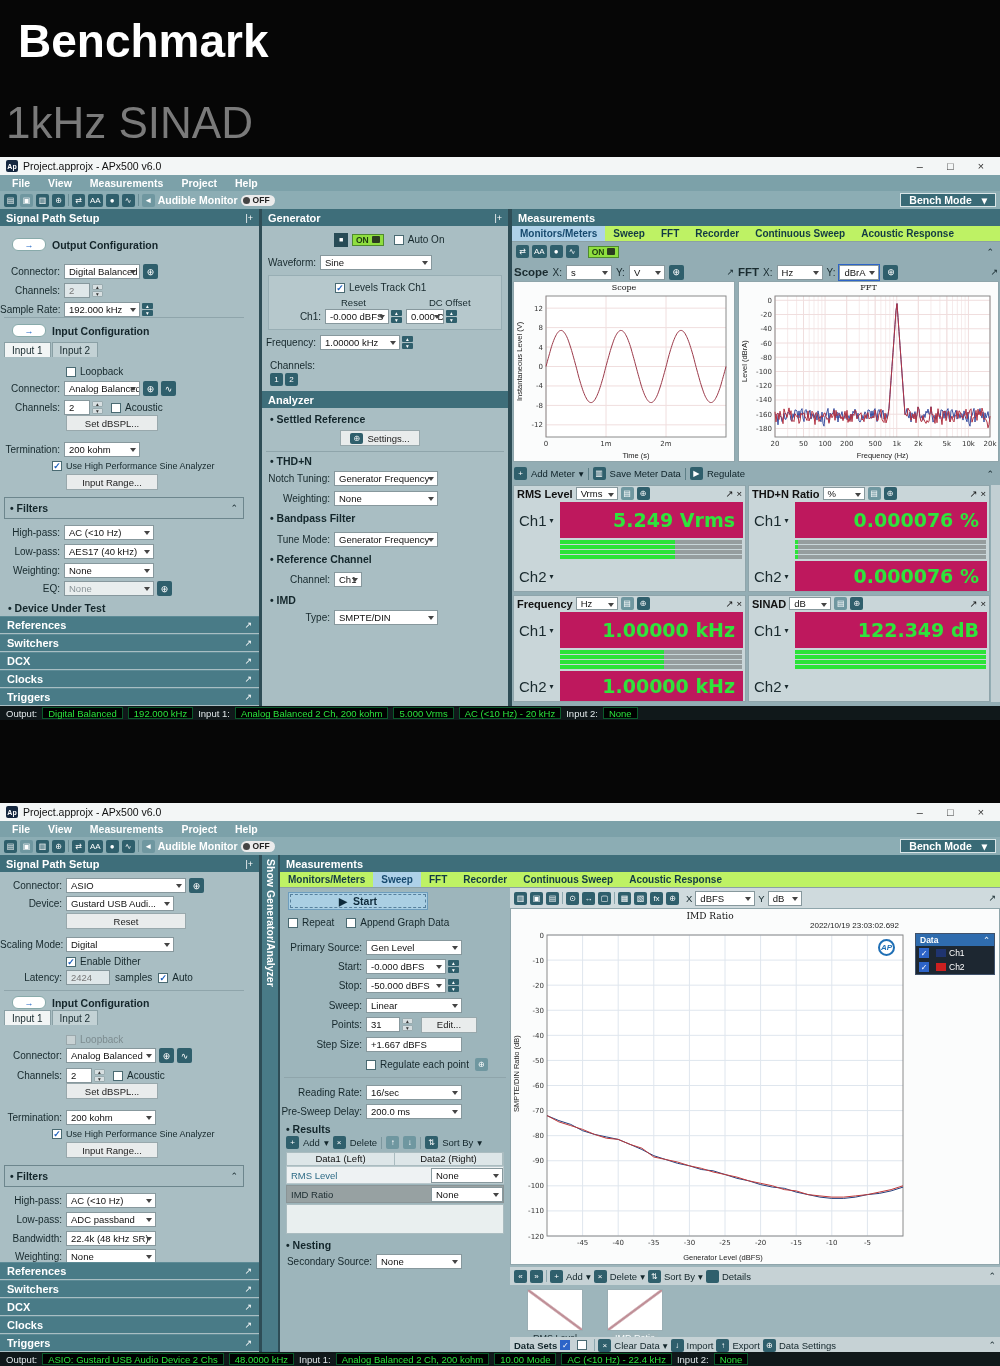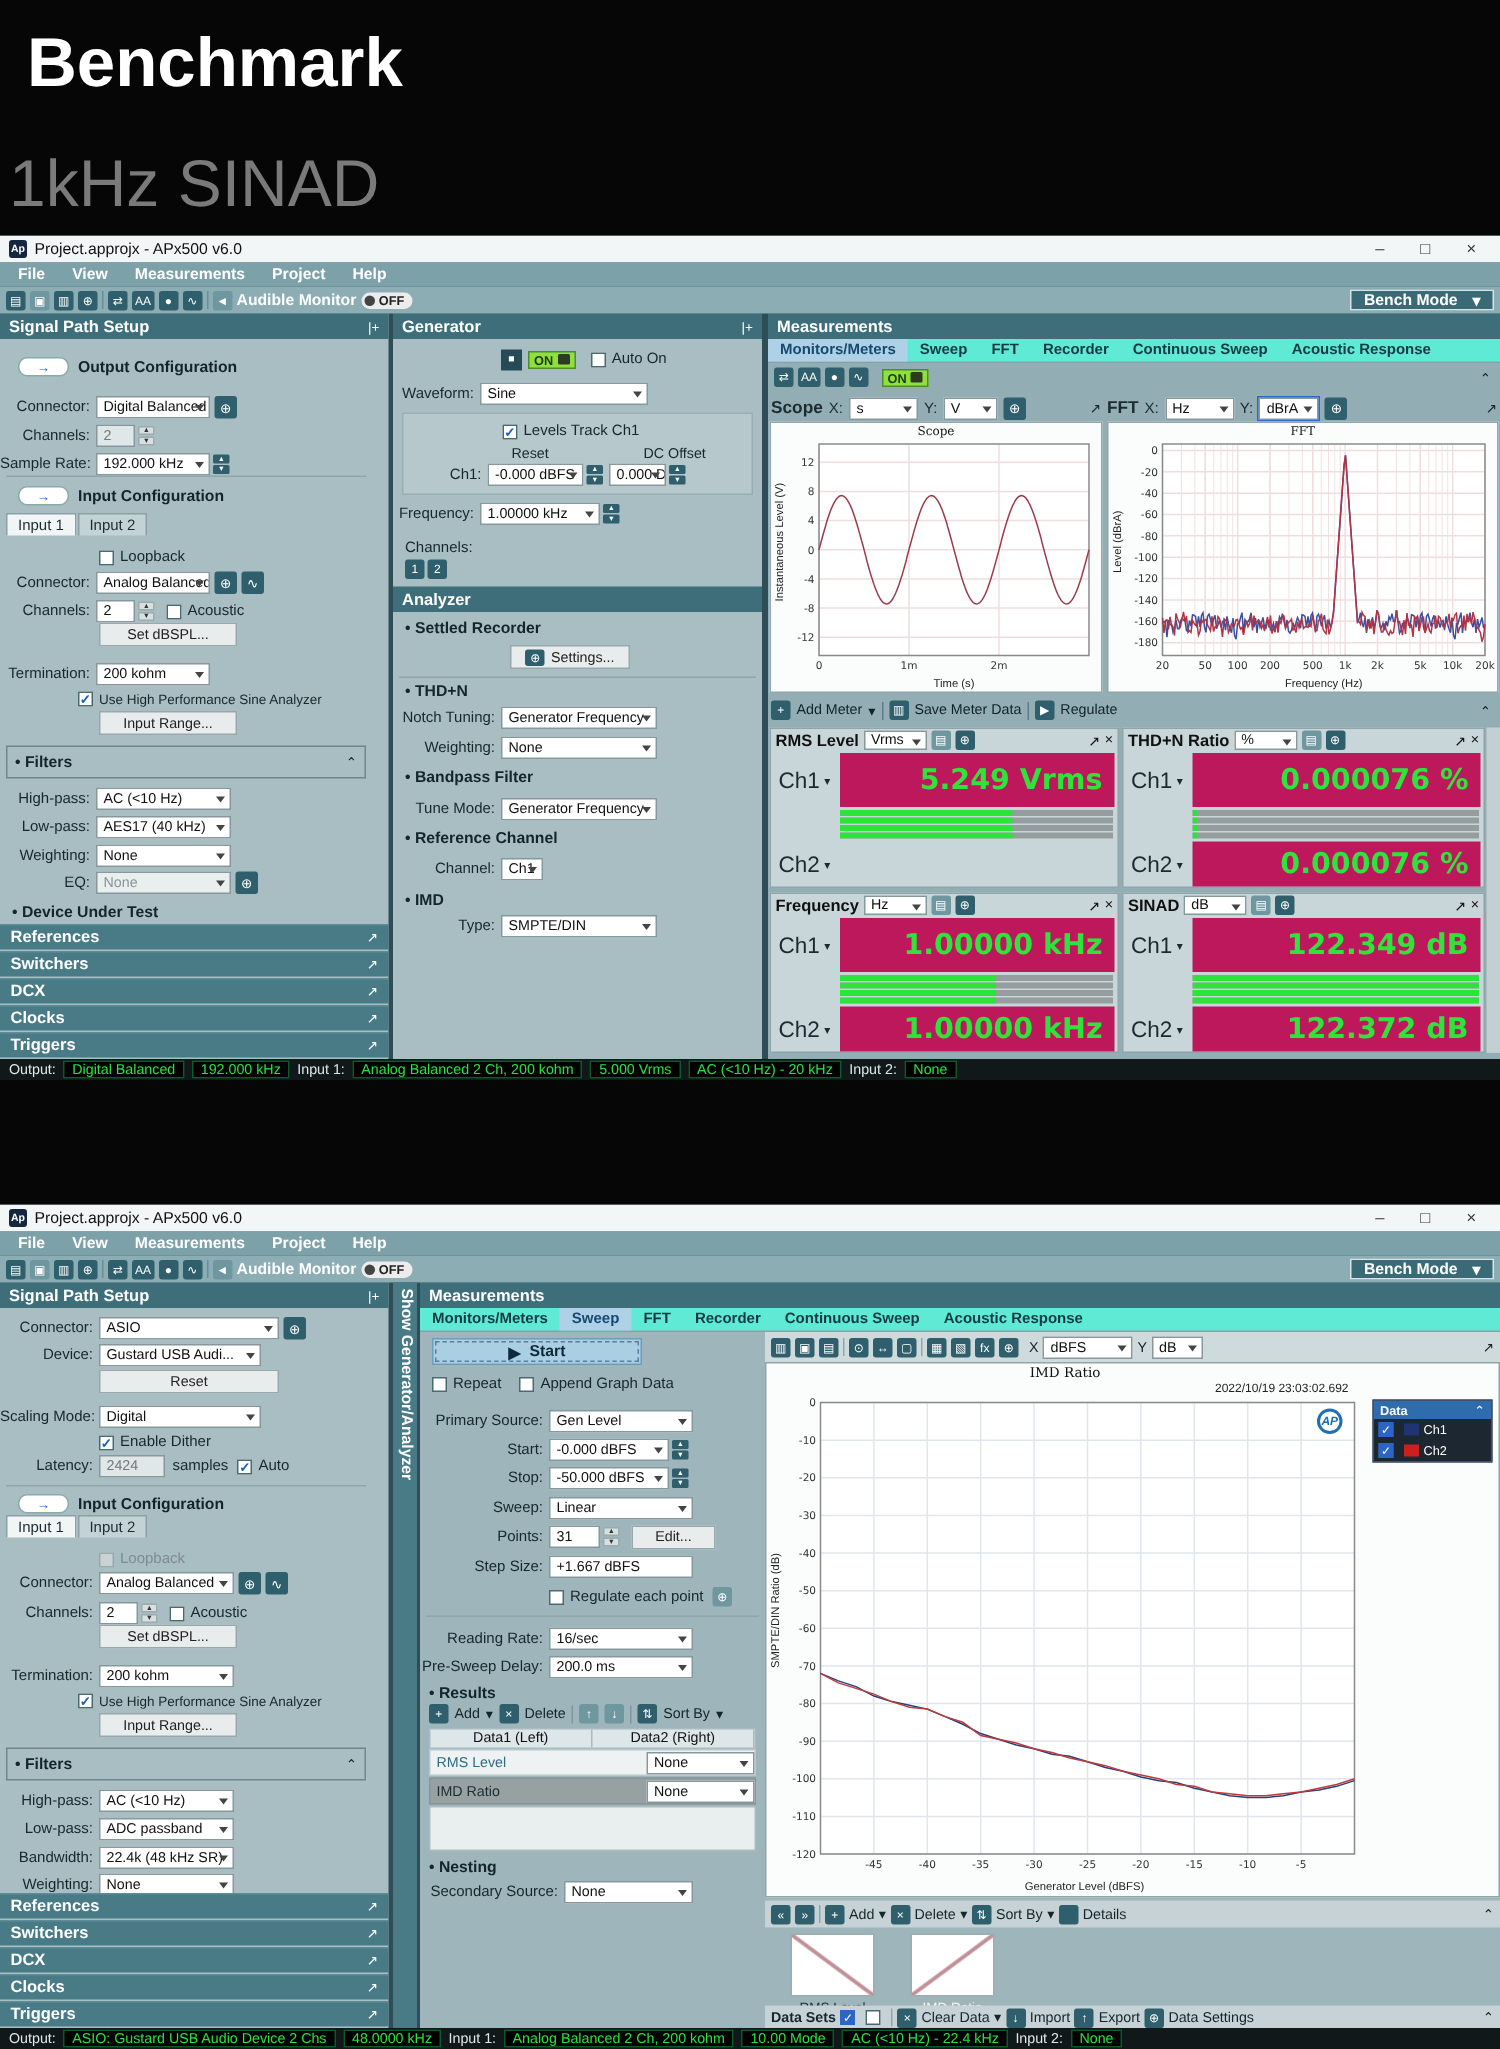--- a/index.html
+++ b/index.html
@@ -41,21 +41,21 @@
 .chk.bl:after{content:"✓";color:#fff;font-size:8px}
 .chk.dis{background:#c8d2d4;border-color:#9aa8ac}
 .btn{position:absolute;background:#e9ecec;border:1px solid #98a8ac;font-size:9.5px;color:#222;display:flex;align-items:center;justify-content:center}
 .secbar{position:absolute;left:0;width:259px;height:17px;background:#497b87;border-top:1px solid #5d8b96;color:#fff;font-weight:700;font-size:11px;display:flex;align-items:center;padding:0 7px}
 .seclab{font-size:10.5px;font-weight:700;color:#14252a}
 .dotlab:before{content:"• "}
 .arrowico{width:34px;height:13px;background:#fff;border:1px solid #8aa;border-radius:6px;display:flex;align-items:center;justify-content:center;color:#1b62c4;font-weight:700;font-size:9px;margin-right:6px;flex:0 0 auto}
 .tab{background:#c3d2d5;border:1px solid #8aa0a5;border-bottom:none;display:flex;align-items:center;padding:0 7px;margin-right:1px;color:#1a2c30;font-size:10px;height:15px}
 .tab.sel{background:#f2f5f5}
 .tabs{position:absolute;display:flex}
-.mtabs{position:absolute;display:flex;height:16px;background:#5eead4;border-bottom:1px solid #8aa0a5}
+.mtabs{position:absolute;display:flex;height:16px;background:#bef264;border-bottom:1px solid #8aa0a5}
 .mtab{display:flex;align-items:center;padding:0 8px;color:#123a44;font-weight:700;font-size:10px}
 .mtab.sel{background:#aed1e8;color:#174a6e}
 .ir{position:absolute;display:flex;align-items:center;gap:3px}
 .onsw{display:flex;align-items:center;gap:3px;background:#8fdf3f;border:1px solid #4e8a2f;height:12px;padding:0 3px;font-size:8.5px;font-weight:700;color:#1c3a10}
 .onknob{width:8px;height:7px;background:#2c3c20;border-radius:1px}
 .stopbtn{width:14px;height:14px;background:#274b56;color:#fff;font-size:7px;display:flex;align-items:center;justify-content:center}
 .inset{position:absolute;background:#b6c8cc;border:1px solid #98aeb4}
 .chartbox{position:absolute;background:#fbfcfc;border:1px solid #8fa5ab}
 .chartbox>div{z-index:2}
 .chartbox svg{display:block}
@@ -315,21 +315,21 @@
       <div class="fr" style="left:8px;top:149px">
           <span>Channels:</span>
         </div>
       <div class="fr" style="left:8px;top:163px">
           <span class="ti">1</span>
           <span class="ti" style="margin-left:2px">2</span>
         </div>
       <div class="phead" style="left:0;top:182px;width:246px">
           <span>Analyzer</span>
         </div>
-      <div class="dlab dotlab" style="left:8px;top:204px">Settled Recorder</div>
+      <div class="dlab dotlab" style="left:8px;top:204px">Settled Reference</div>
       <div class="btn" style="left:78px;top:221px;width:80px;height:16px;gap:4px">
           <span class="ti" style="width:11px;height:11px">⊕</span>
           <span>Settings...</span>
         </div>
       <div class="hr" style="left:4px;top:242px;width:238px"></div>
       <div class="dlab dotlab" style="left:8px;top:246px">THD+N</div>
       <div class="fr" style="left:0;top:262px">
           <span class="fl" style="width:72px">Notch Tuning:</span>
           <span class="dd" style="width:104px">Generator Frequency</span>
         </div>
@@ -656,21 +656,20 @@
             </div>
             <div class="mbar">
               <b style="width: 100%;"></b>
             </div>
           </div>
         <div class="mrow" style="top:75px;height:30px">
             <span class="chl">
               <span>Ch2</span>
               <i>▾</i>
             </span>
-            <span class="disp">122.372  dB</span>
           </div>
       </div>
       <div style="position:absolute;right:0;top:276px;width:9px;height:217px;background:#c2cfd3"></div>
     </div>
 
     <div class="sbar">
       <span>Output:</span>
       <span class="sseg">Digital Balanced</span>
       <span class="sseg">192.000 kHz</span>
       <span>Input 1:</span>

